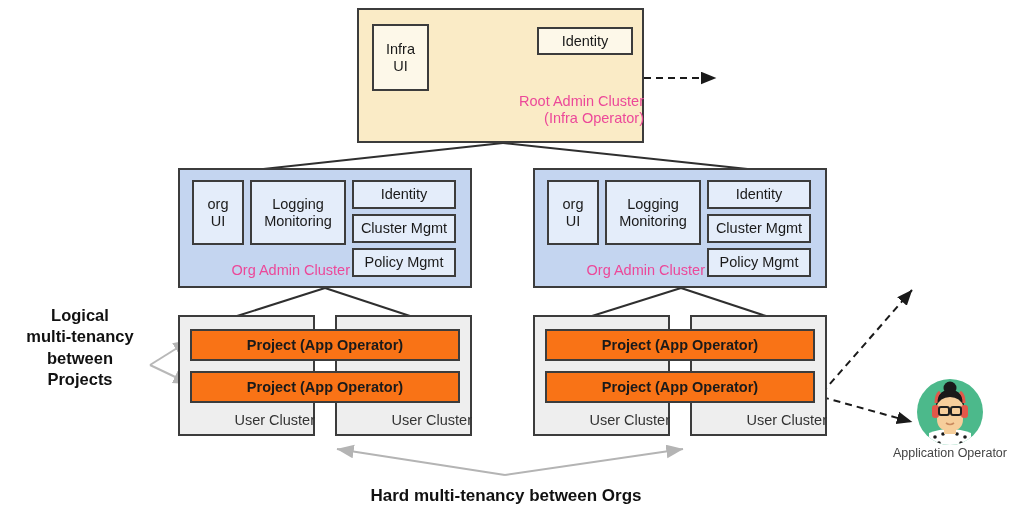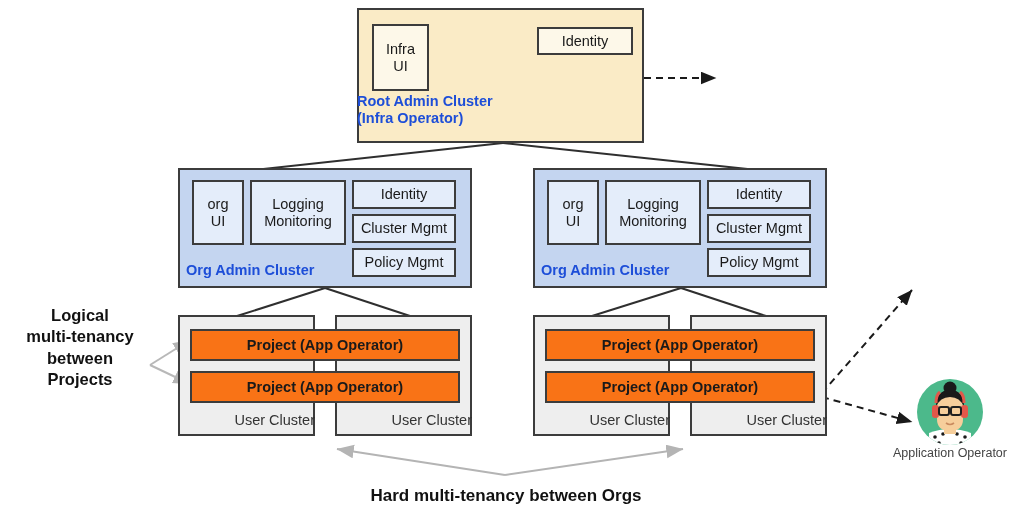--- a/index.html
+++ b/index.html
@@ -21,21 +21,21 @@
   .cream-inner{background:#FDF8E9;}
 
   
   .blue-outer{background:#C4D5F0;}
   .blue-inner{background:#E4EDFA;}
 
   
   .grey-outer{background:#EEEEEE;}
   .green-bar{background:#f97316;}
 
-  .cluster-title{position:absolute;font-weight:bold;text-align:left;color:#1d4ed8;
+  .cluster-title{position:absolute;font-weight:normal;text-align:right;color:#ec4899;
     line-height:1.16;}
   .sub-label{position:absolute;text-align:right;color:#333;}
 
   .side-note{position:absolute;text-align:center;font-weight:bold;
     color:#111;line-height:1.3;}
   .bottom-note{position:absolute;text-align:center;font-weight:bold;color:#111;}
 
   
   .persona{position:absolute;text-align:center;}
   .avatar{position:relative;border-radius:50%;overflow:hidden;margin:0 auto;}

